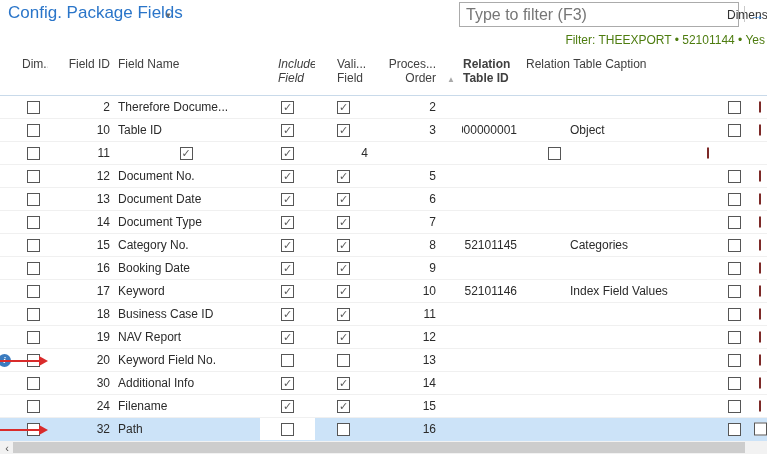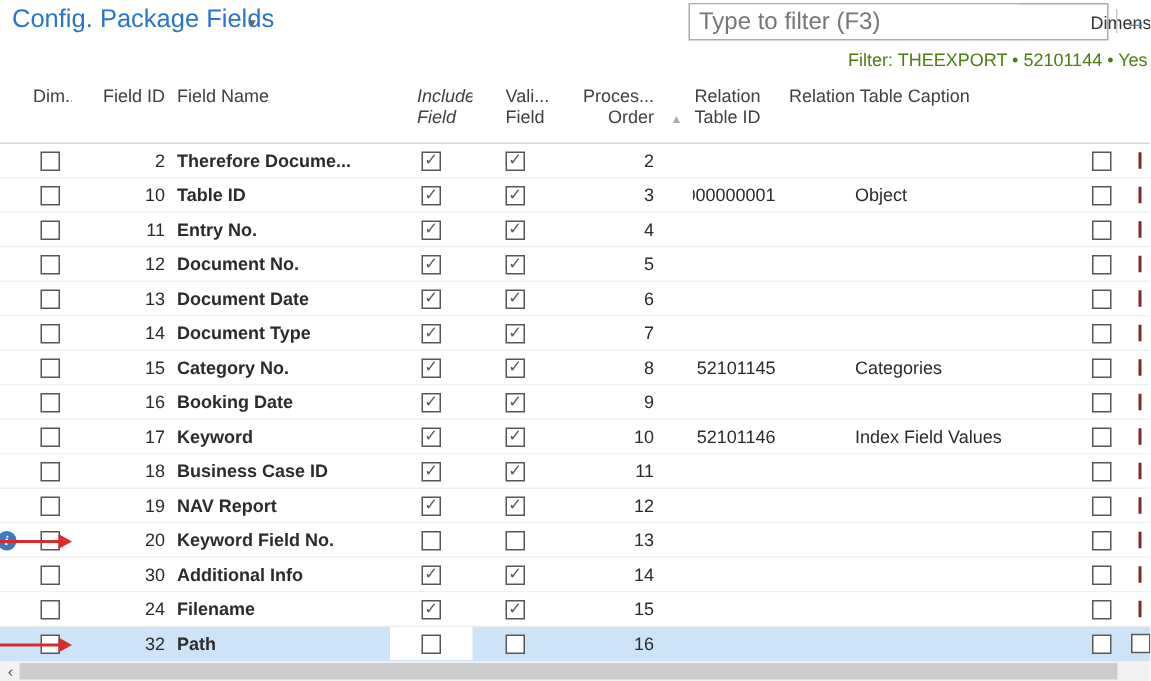--- a/index.html
+++ b/index.html
@@ -28,34 +28,34 @@
   .grid-header { height:44px; border-bottom:1px solid #c9daea; align-items:start; padding-top:5px; color:#404040; }
   .grid-header .hcell { line-height:14px; white-space:nowrap; overflow:hidden; cursor:pointer; }
   .h-dim { padding-left:4px; }
   .h-fid { text-align:right; padding-right:2px; }
   .h-fname { padding-left:6px; }
   .h-include { padding-left:18px;font-style:italic; }
   .h-vali { padding-left:22px; }
   .h-order { text-align:right; padding-right:4px; }
   .h-sort { display:flex; justify-content:center; padding-top:16px; }
   .sort-arrow { color:#a9a9a9; font-size:8px; }
-  .h-relid { padding-left:1px; }
+  .h-relid { padding-left:1px;font-weight:bold; }
   .h-relcap { padding-left:6px; }
   .h-crea { padding-left:7px; }
 
   .grid-body .grid-row { height:23px; border-bottom:1px solid #f0f0f0; background:#fff; cursor:default; }
   .grid-body .grid-row.selected { background:#cce3f8; border-bottom-color:#cce3f8; }
   .grid-body .grid-row.selected .cell-include { background:#ffffff; height:100%; }
 
   .cell { height:100%; display:flex; align-items:center; overflow:hidden; white-space:nowrap; }
   .cell-gutter { justify-content:flex-start; overflow:visible; }
   .cell-dim, .cell-include, .cell-vali, .cell-crea { justify-content:center; }
   .cell-crea { justify-content:flex-start; padding-left:28px; }
   .cell-fid { justify-content:flex-end; padding-right:2px; position:relative; overflow:visible; }
-  .cell-fname { padding-left:6px;font-weight:bold; }
+  .cell-fname { padding-left:6px; }
   .cell-order { justify-content:flex-end; padding-right:4px; }
   .cell-relid { justify-content:flex-end; padding-right:3px; }
   .cell-relcap { padding-left:6px;margin-left:44px; }
   .cell-sliver { position:relative; overflow:hidden; }
 
   .cb { width:13px; height:13px; border:1px solid #565656; background:#fff; display:inline-flex; align-items:center; justify-content:center; font-size:11px; line-height:11px; color:#5a5a5a; cursor:pointer; flex:0 0 auto; }
   .cb.checked::before { content:"\2713"; }
 
   .info-icon { width:13px; height:13px; margin-left:-2px; border-radius:50%; background:#3b7bbf; color:#fff; font-size:9px; font-weight:bold; font-style:italic; display:flex; align-items:center; justify-content:center; font-family:"Liberation Serif", serif; }
 
@@ -186,21 +186,20 @@
       <div class="cell cell-gutter">
         
       </div>
       <div class="cell cell-dim">
         <span class="cb cb-dim"></span>
       </div>
       <div class="cell cell-fid">
 
         <span class="c-fid">11</span>
       </div>
-      <div class="cell cell-fname c-fname">Entry No.</div>
       <div class="cell cell-include">
         <span class="cb cb-include checked"></span>
       </div>
       <div class="cell cell-vali">
         <span class="cb cb-validate checked"></span>
       </div>
       <div class="cell cell-order c-order">4</div>
       <div class="cell"></div>
       <div class="cell cell-relid c-relid"></div>
       <div class="cell cell-relcap c-relcap"></div>

